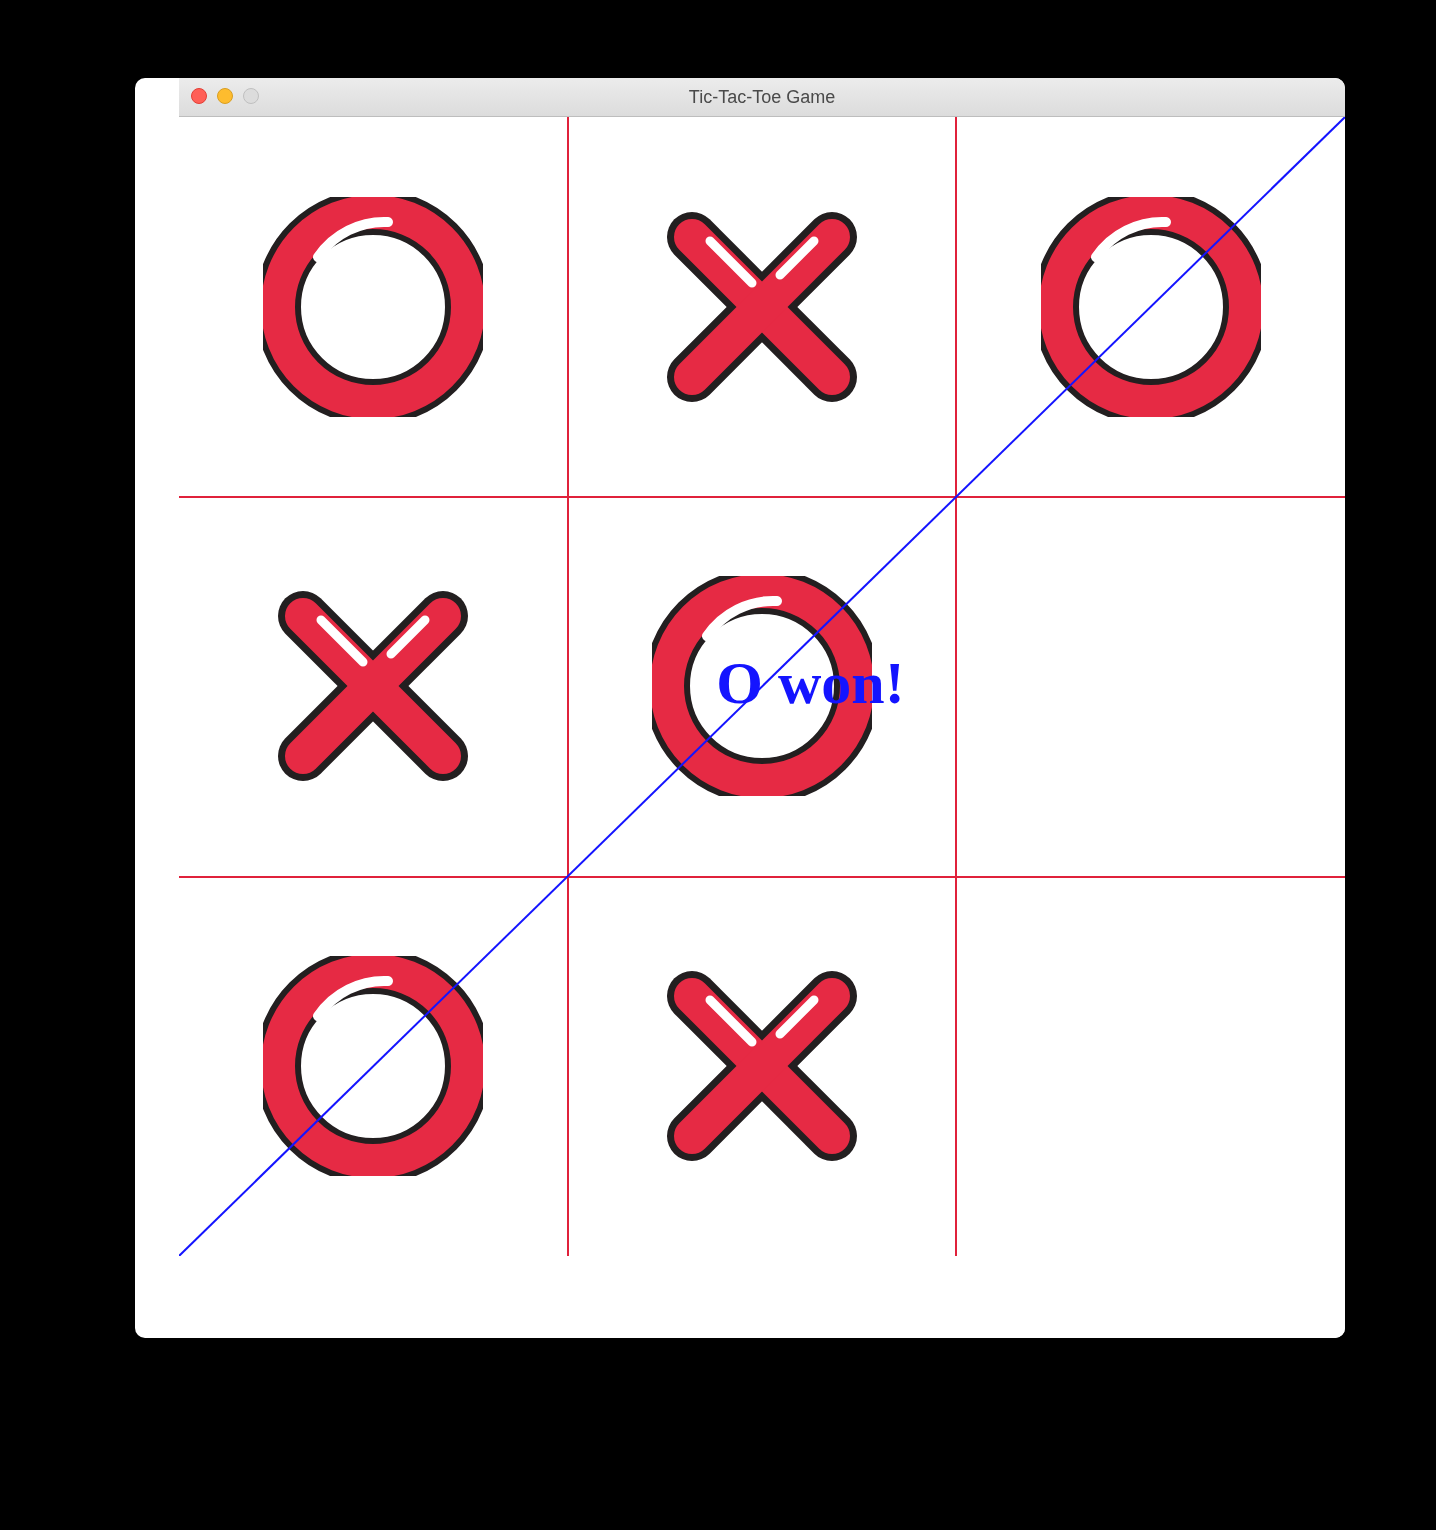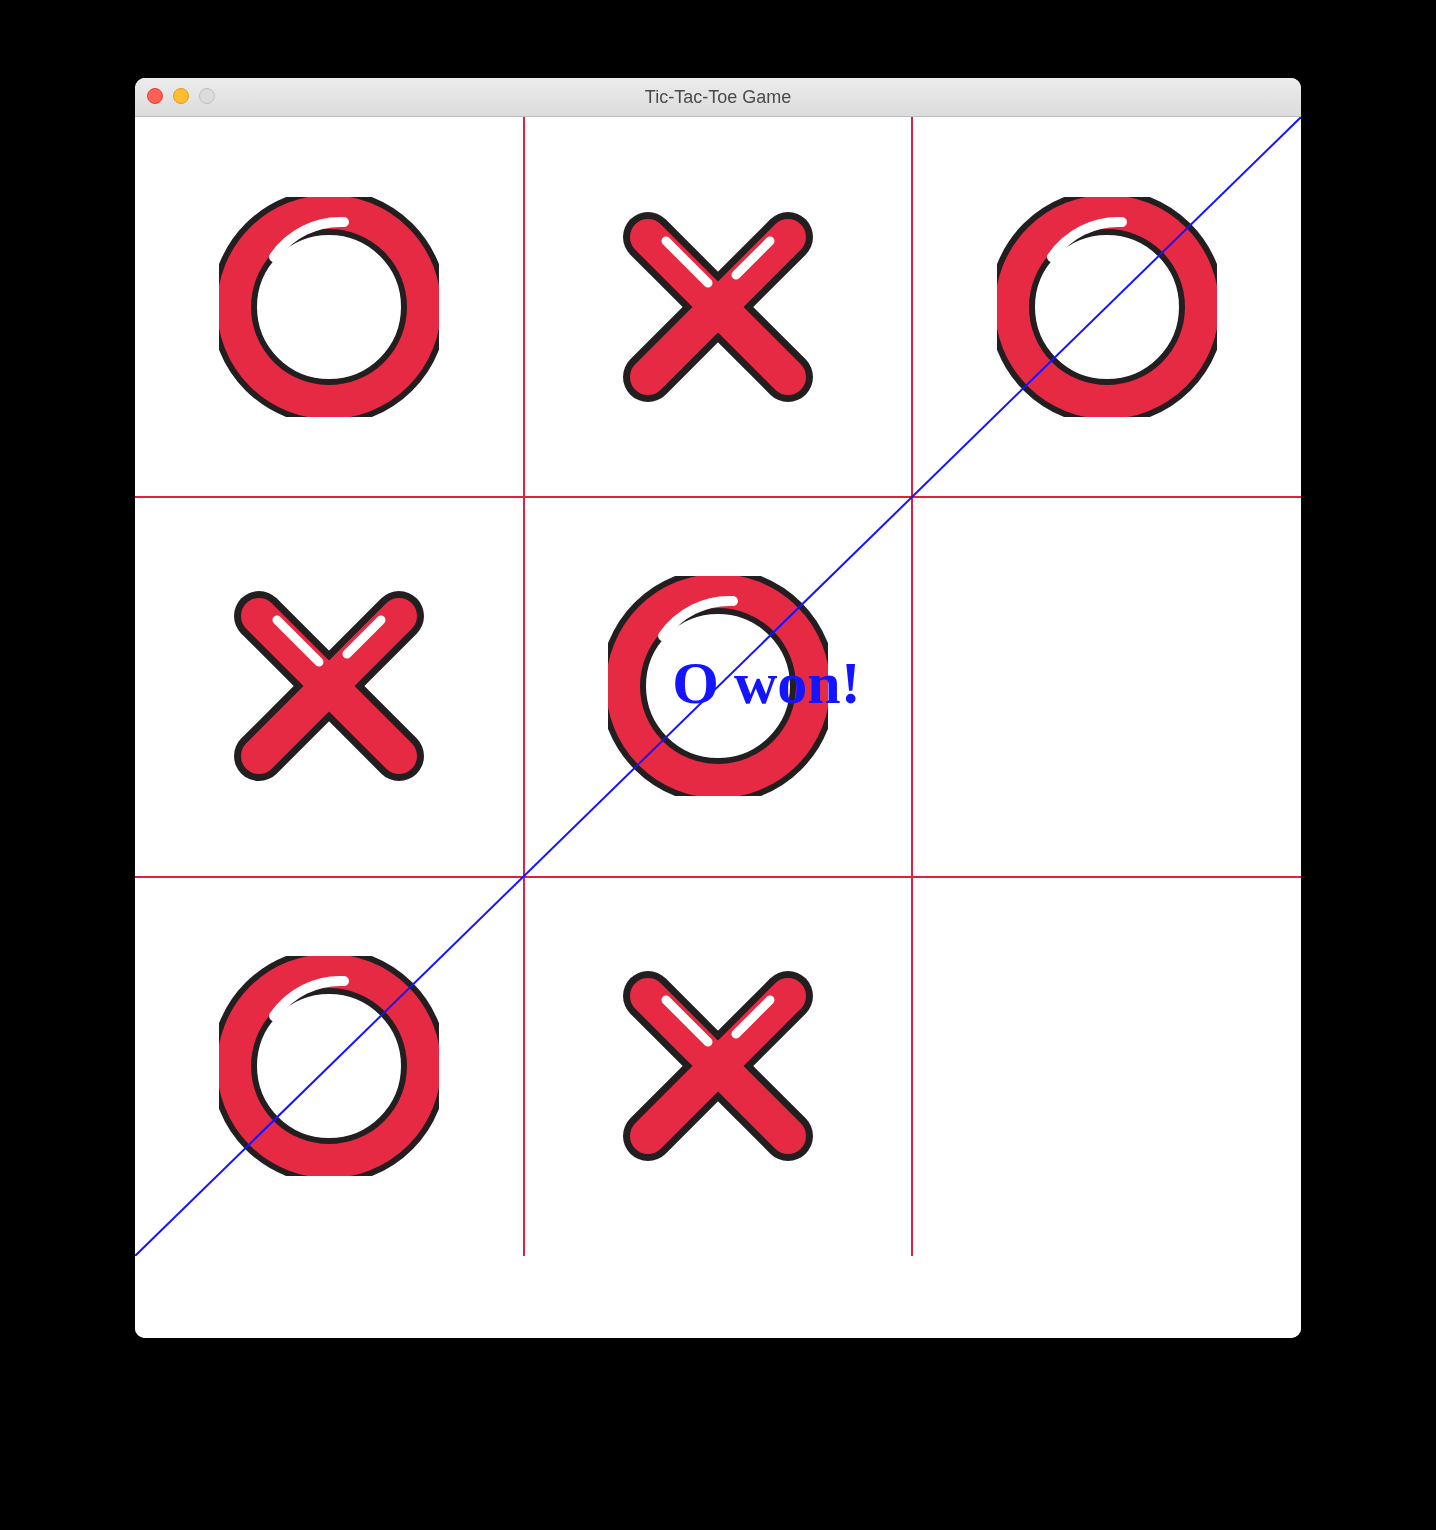--- a/index.html
+++ b/index.html
@@ -15,20 +15,21 @@
   .window {
     position: absolute;
     left: 135px;
     top: 78px;
     width: 1166px;
     height: 1260px;
     background: #fff;
     border-radius: 10px;
     box-shadow: 0 20px 60px rgba(0,0,0,0.6);
     overflow: hidden;
+    padding-left: 44px;
   }
 
   .titlebar {
     height: 38px;
     background: linear-gradient(#ececec, #dcdcdc);
     border-bottom: 1px solid #bdbdbd;
     position: relative;
     display: flex;
     align-items: center;
     justify-content: center;

